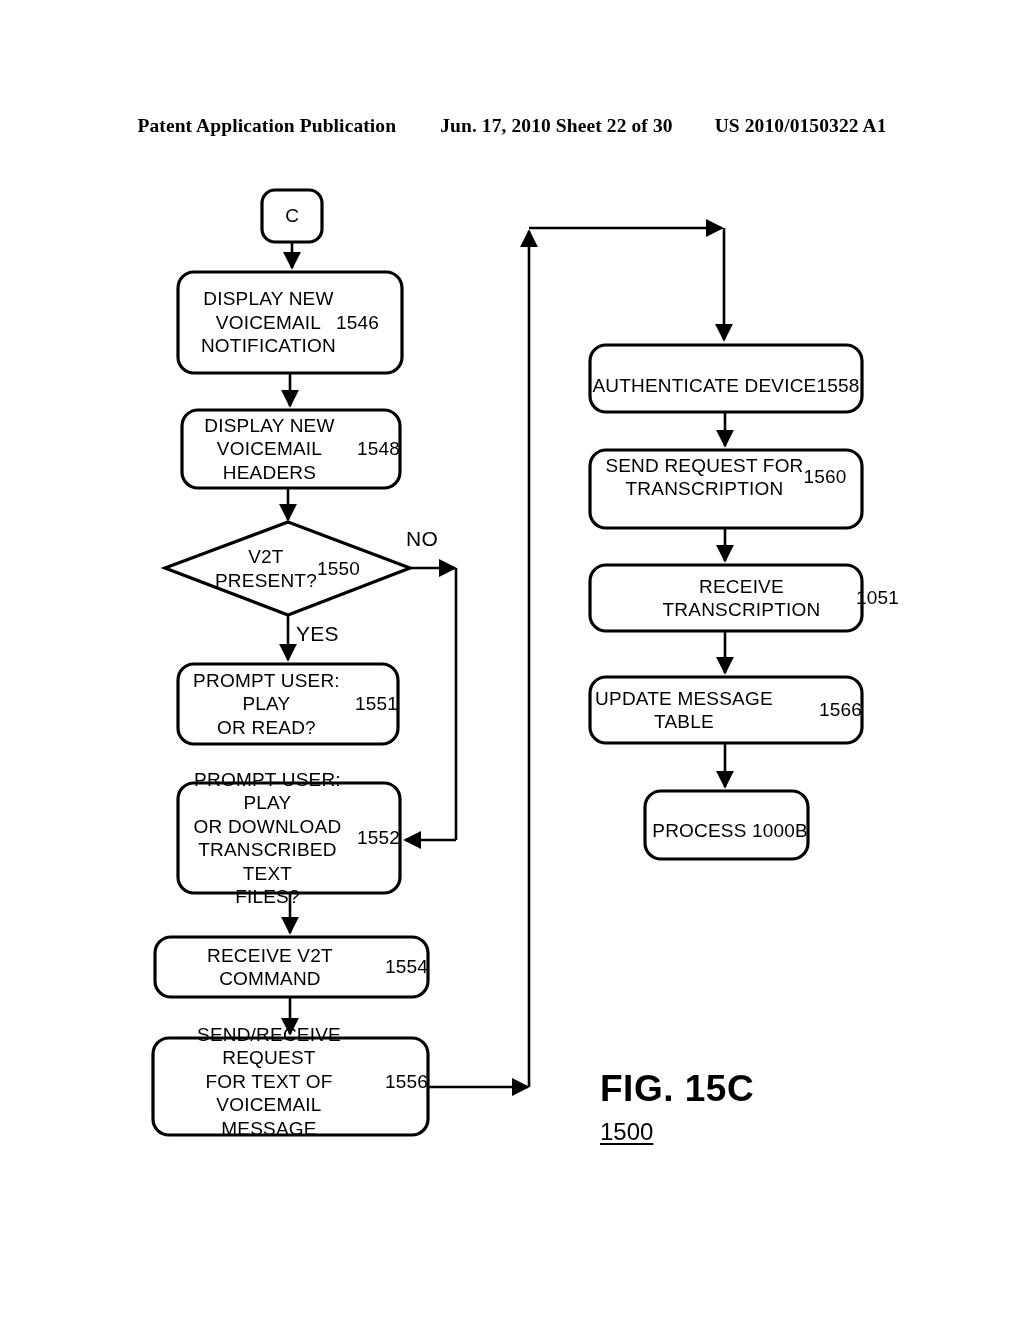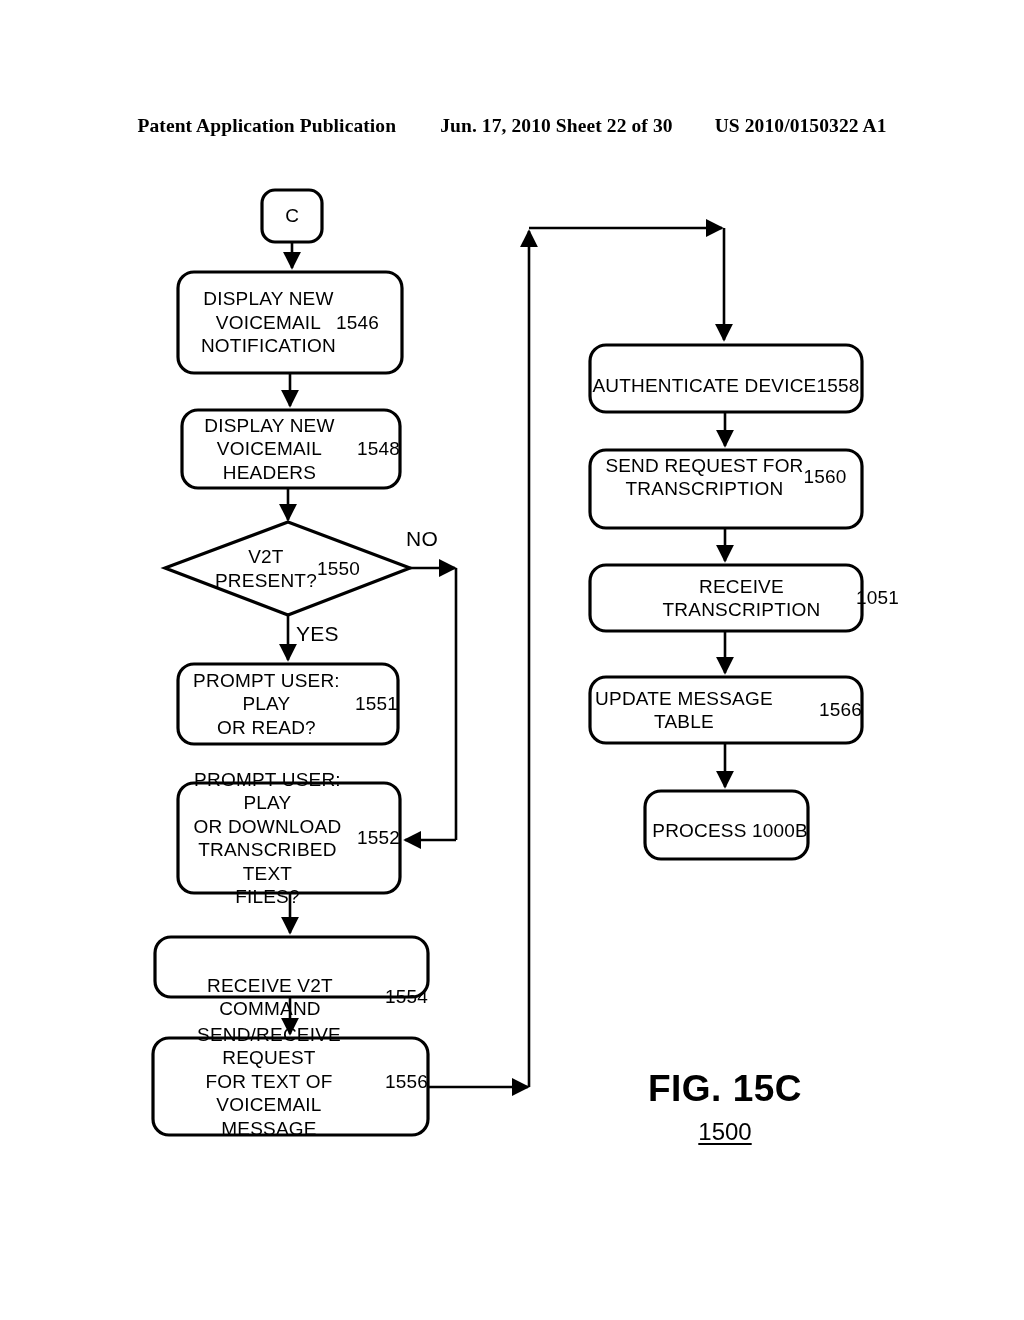--- a/index.html
+++ b/index.html
@@ -89,21 +89,20 @@
     letter-spacing: 0.3px;
     pointer-events: none;
   }
 
   
   #fig-caption {
     position: absolute;
     left: 600px;
     top: 1068px;
     width: 250px;
-    text-align: center;
     pointer-events: none;
   }
   #fig-caption .fig-title {
     font-family: "Liberation Sans", sans-serif;
     font-weight: bold;
     font-size: 37px;
     letter-spacing: 0.5px;
     line-height: 42px;
   }
   #fig-caption .fig-num {
@@ -220,21 +219,21 @@
   </div>
 
   <div class="node-text" style="left:178px; top:783px; width:222px; height:110px;">
     <span>PROMPT USER: PLAY
 OR DOWNLOAD
 TRANSCRIBED TEXT
 FILES?</span>
     <span class="ref">1552</span>
   </div>
 
-  <div class="node-text" style="left:155px; top:967px; width:273px; height:60px;">
+  <div class="node-text" style="left:155px; top:937px; width:273px; height:60px;">
     <span>RECEIVE V2T COMMAND</span>
     <span class="ref">1554</span>
   </div>
 
   <div class="node-text" style="left:153px; top:1038px; width:275px; height:87px;">
     <span>SEND/RECEIVE REQUEST
 FOR TEXT OF VOICEMAIL
 MESSAGE</span>
     <span class="ref">1556</span>
   </div>

